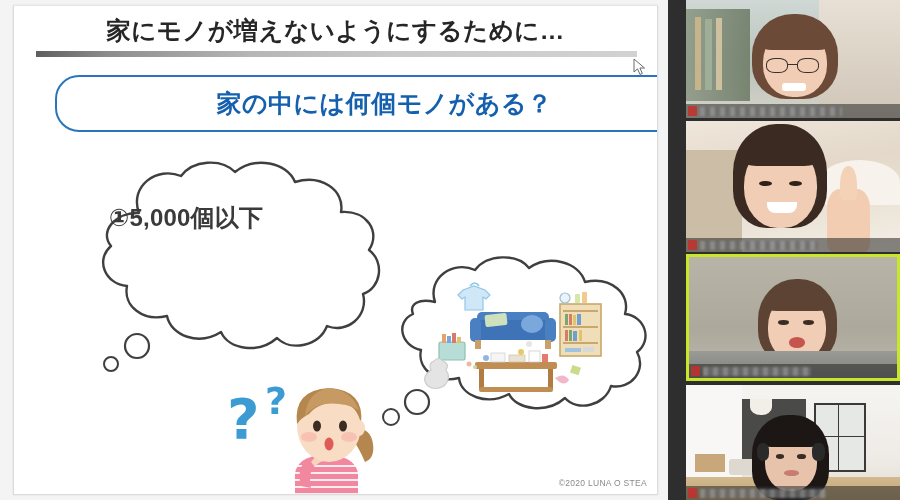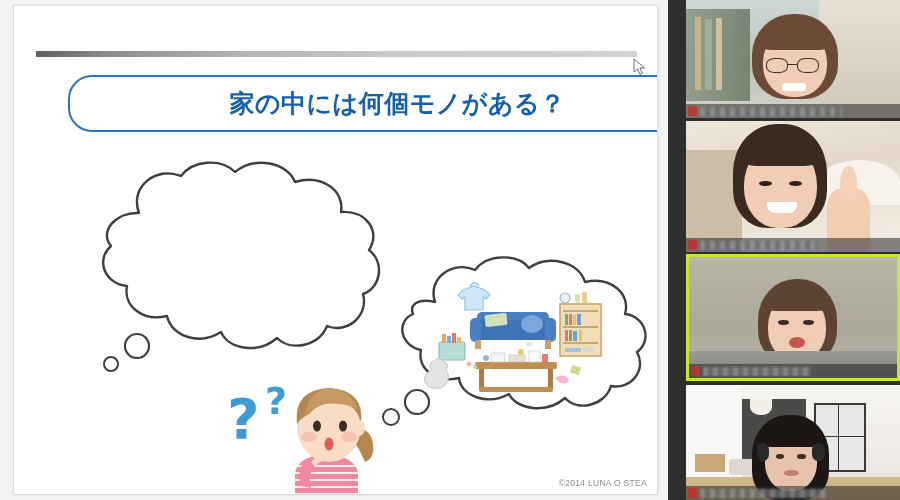--- a/index.html
+++ b/index.html
@@ -33,21 +33,21 @@
     white-space: nowrap;
   }
   .title-rule {
     position: absolute; left: 22px; top: 45px; width: 601px; height: 6px;
     background: linear-gradient(to right, #5e5e5e 0%, #8d8d8d 12%, #b5b5b5 35%, #c9c9c9 60%, #d2d2d2 100%);
   }
 
   .question-box {
     position: absolute; left: 41px; top: 69px; width: 659px; height: 57px;
     border: 2.2px solid #2a74bb; border-radius: 24px; background: #ffffff;
-    display: flex; align-items: center; justify-content: center; margin-left: 13px;
+    display: flex; align-items: center; justify-content: center;
   }
   .question-box .q-text {
     font-size: 25px; font-weight: 700; color: #1560ae; letter-spacing: .5px;
     white-space: nowrap;
   }
 
   
   .cloud-wrap { position: absolute; left: 55px; top: 152px; width: 350px; height: 215px; }
   .cloud-wrap svg { position: absolute; left: 0; top: 0; }
   .options {
@@ -117,37 +117,39 @@
   }
 </style>
 </head>
 <body>
 
 <div id="app">
 
   <div id="share-area">
     <div id="slide">
 
+      <div class="slide-title">家にモノが増えないようにするために…</div>
       <div class="title-rule"></div>
 
       <div class="question-box">
         <span class="q-text">家の中には何個モノがある？</span>
       </div>
 
       <div class="cloud-wrap">
         <svg width="350" height="215" viewBox="0 0 350 215">
           <path d="M70,55 C60,28 88,8 112,18 C124,2 152,0 166,14 C186,-2 218,4 226,24
                    C252,16 276,32 272,54 C298,52 312,74 300,92 C316,104 312,130 294,136
                    C300,158 278,176 258,168 C250,188 222,194 208,180 C190,196 160,192 152,174
                    C130,188 102,178 98,158 C74,164 54,148 58,128 C36,126 26,102 42,88
                    C30,74 46,54 70,55 Z" fill="#ffffff" stroke="#3f3f3f" stroke-width="2.4" stroke-linejoin="round"></path>
           <circle cx="68" cy="188" r="12" fill="#ffffff" stroke="#3f3f3f" stroke-width="2.2"></circle>
           <circle cx="42" cy="206" r="7" fill="#ffffff" stroke="#3f3f3f" stroke-width="2"></circle>
         </svg>
         <div class="options">
+          <div class="opt">①5,000個以下</div>
         </div>
       </div>
 
       <div class="room-wrap">
         <svg width="280" height="185" viewBox="0 0 280 185">
           <path d="M66,48 C58,24 84,6 106,16 C118,0 148,-1 160,14 C180,0 210,8 216,28
                    C242,22 262,40 256,60 C276,62 284,86 268,98 C278,116 262,136 242,132
                    C236,152 208,158 196,144 C178,160 148,156 140,140 C118,152 92,142 90,124
                    C66,130 48,114 52,96 C32,92 26,68 44,60 C40,50 50,44 66,48 Z" fill="#ffffff" stroke="#3f3f3f" stroke-width="2.4" stroke-linejoin="round"></path>
           <circle cx="48" cy="148" r="12" fill="#ffffff" stroke="#3f3f3f" stroke-width="2.2"></circle>
@@ -256,21 +258,21 @@
           <ellipse cx="98" cy="60" rx="4" ry="5.5" fill="#3b2d23"></ellipse>
           <ellipse cx="124" cy="60" rx="4" ry="5.5" fill="#3b2d23"></ellipse>
 
           <ellipse cx="90" cy="71" rx="8" ry="5" fill="#f7bdb2" opacity=".85"></ellipse>
           <ellipse cx="130" cy="71" rx="8" ry="5" fill="#f7bdb2" opacity=".85"></ellipse>
 
           <ellipse cx="110" cy="78" rx="4.5" ry="6.5" fill="#e05a56"></ellipse>
         </svg>
       </div>
 
-      <div class="copyright">©2014 LUNA O STEA</div>
+      <div class="copyright">©2020 LUNA O STEA</div>
     </div>
 
     <svg id="cursor" viewBox="0 0 14 18">
       <path d="M1,1 L1,14 L4.5,10.8 L7,16.5 L9.3,15.4 L6.9,10 L11.5,10 Z" fill="#ffffff" stroke="#6b6b6b" stroke-width="1"></path>
     </svg>
   </div>
 
   <div id="video-rail">
 
     <div class="tile t1">

